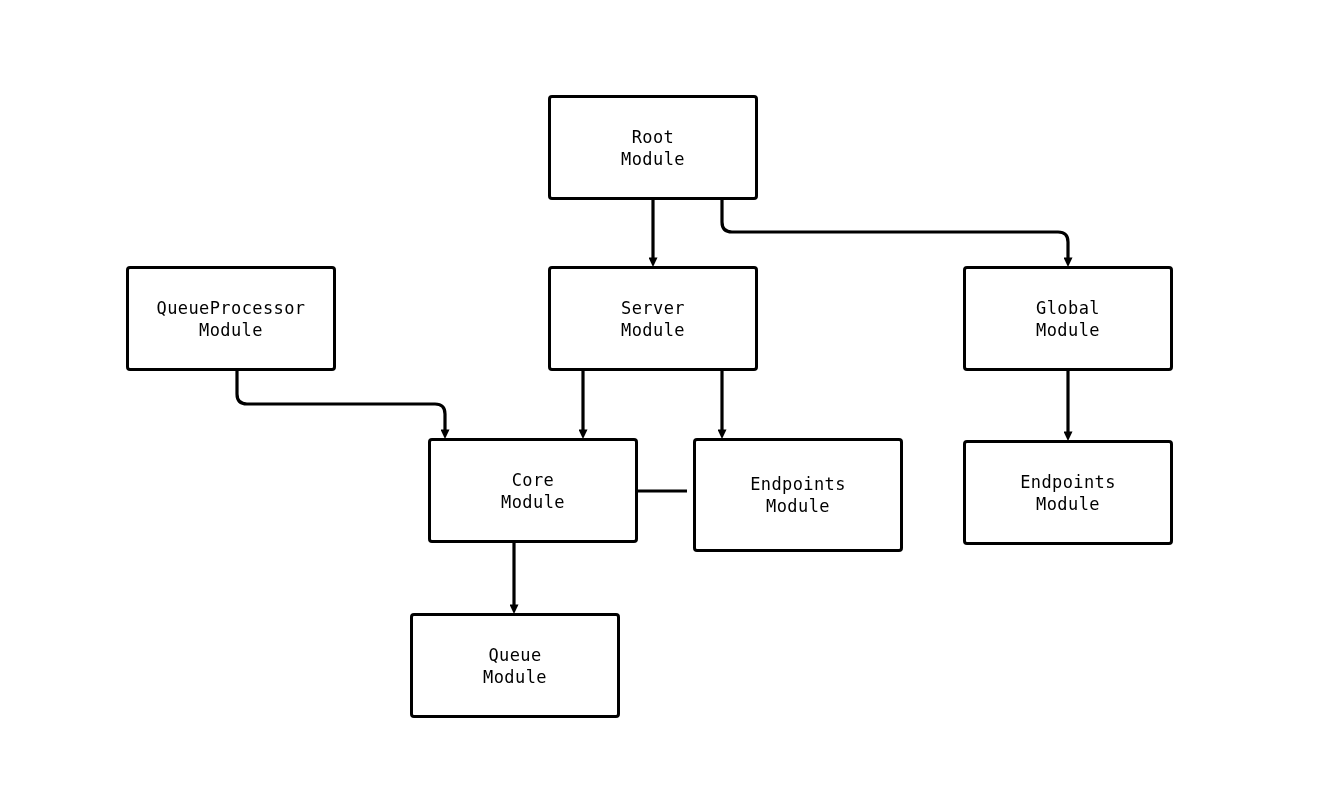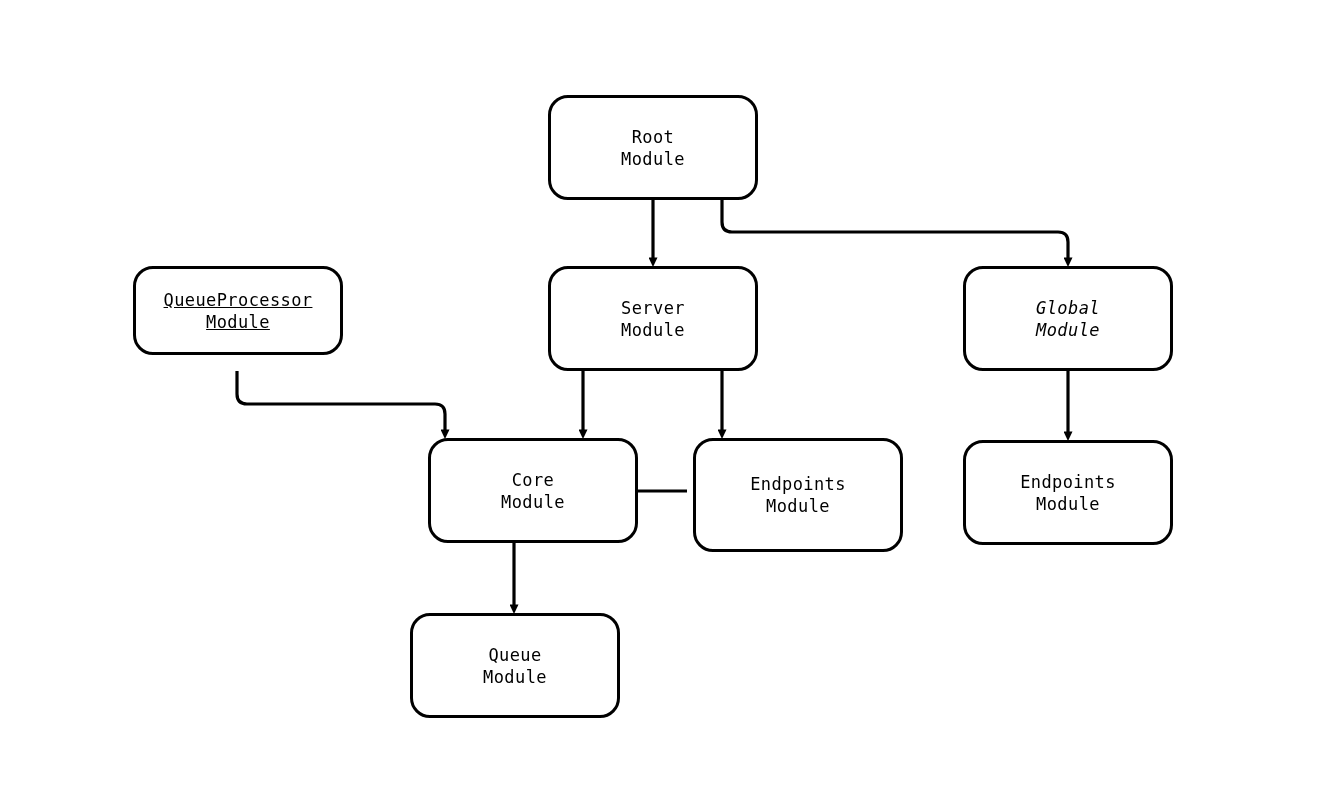--- a/index.html
+++ b/index.html
@@ -24,21 +24,21 @@
     left: 0;
     width: 1337px;
     height: 809px;
   }
   .node {
     position: absolute;
     box-sizing: border-box;
     width: 210px;
     height: 105px;
     border: 3.2px solid #000000;
-    border-radius: 20px;
+    border-radius: 4px;
     background: #ffffff;
     display: flex;
     flex-direction: column;
     align-items: center;
     justify-content: center;
     z-index: 2;
   }
   .node-label {
     font-family: "DejaVu Sans Mono", monospace;
     font-size: 17px;
@@ -70,31 +70,31 @@
         <path d="M 1068 371 L 1068 432" marker-end="url(#arrowhead-down)"></path>
         <path d="M 514 543 L 514 605" marker-end="url(#arrowhead-down)"></path>
       </g>
   </svg>
 
   <div class="node" style="left: 548px; top: 95px; width: 210px; height: 105px; border-color: rgb(0, 0, 0);">
     <div class="node-label" style="color: rgb(0, 0, 0);">Root
 Module</div>
   </div>
 
-  <div class="node" style="left: 133px; top: 266px; width: 210px; height: 89px; border-color: rgb(0, 0, 0); text-decoration: underline;">
+  <div class="node" style="left: 126px; top: 266px; width: 210px; height: 105px; border-color: rgb(0, 0, 0);">
     <div class="node-label" style="color: rgb(0, 0, 0);">QueueProcessor
 Module</div>
   </div>
 
   <div class="node" style="left: 548px; top: 266px; width: 210px; height: 105px; border-color: rgb(0, 0, 0); justify-content: center;">
     <div class="node-label" style="color: rgb(0, 0, 0);">Server
 Module</div>
   </div>
 
-  <div class="node" style="left: 963px; top: 266px; width: 210px; height: 105px; border-color: rgb(0, 0, 0); font-style: italic;">
+  <div class="node" style="left: 963px; top: 266px; width: 210px; height: 105px; border-color: rgb(0, 0, 0);">
     <div class="node-label" style="color: rgb(0, 0, 0);">Global
 Module</div>
   </div>
 
   <div class="node" style="left: 428px; top: 438px; width: 210px; height: 105px; border-color: rgb(0, 0, 0);">
     <div class="node-label" style="color: rgb(0, 0, 0);">Core
 Module</div>
   </div>
 
   <div class="node" style="left: 693px; top: 438px; width: 210px; height: 114px; border-color: rgb(0, 0, 0);">

